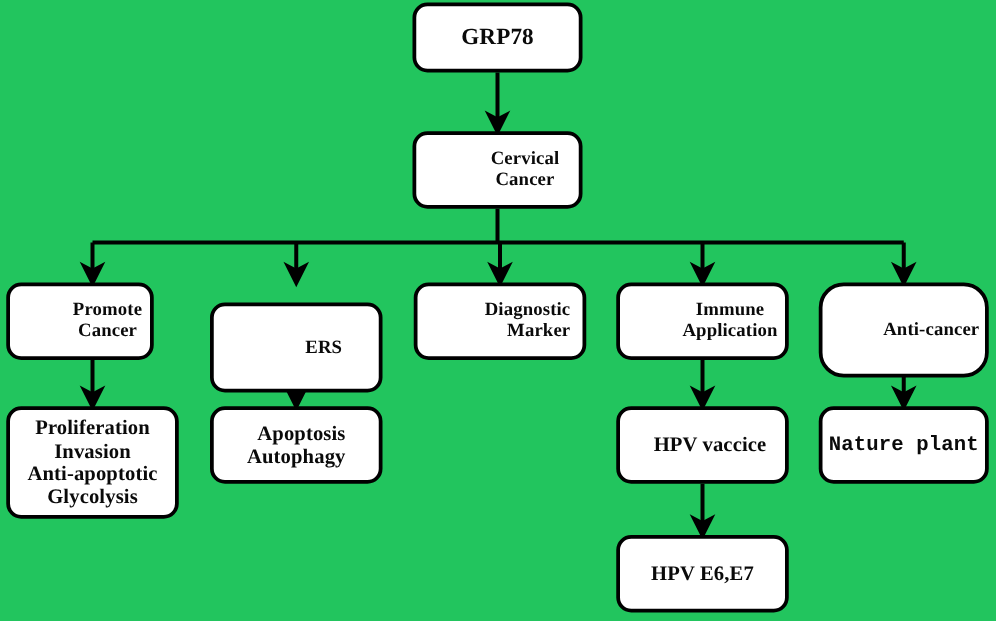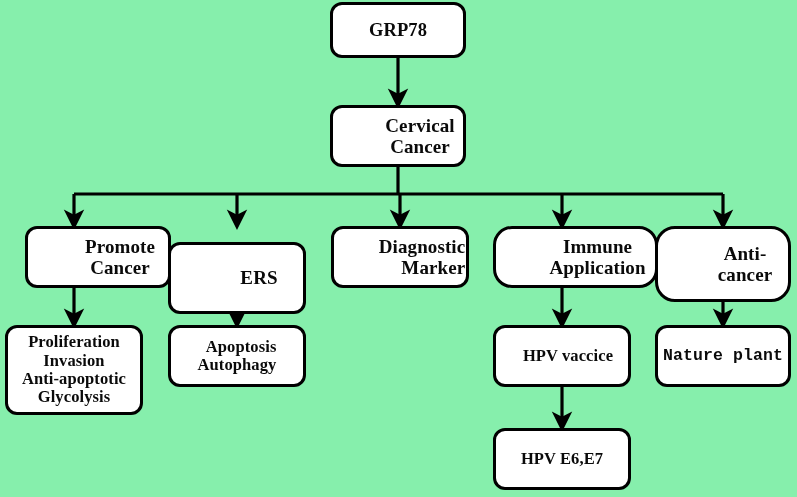--- a/index.html
+++ b/index.html
@@ -5,21 +5,21 @@
 <style>
   html, body {
     margin: 0;
     padding: 0;
     background: #ffffff;
   }
   #diagram-root {
     position: relative;
     width: 797px;
     height: 497px;
-    background: #86efac;
+    background: #22c55e;
     font-family: "Liberation Serif", "DejaVu Serif", serif;
     overflow: hidden;
   }
   #flow-svg {
     position: absolute;
     left: 0;
     top: 0;
     width: 797px;
     height: 497px;
     display: block;
@@ -35,21 +35,21 @@
     justify-content: center;
     text-align: center;
     font-weight: bold;
     color: #0a0a0a;
     line-height: 1.12;
     letter-spacing: 0.1px;
     white-space: pre-line;
     padding: 2px 4px;
   }
   .fs-18 { font-size: 18.5px; }
-  .fs-17 { font-size: 19px; padding-left: 48px; }
+  .fs-17 { font-size: 15px; padding-left: 48px; }
   .fs-16 { font-size: 16.5px; }
 </style>
 </head>
 <body>
 
 <div id="diagram-root">
 
   <svg id="flow-svg" viewBox="0 0 797 497" xmlns="http://www.w3.org/2000/svg" aria-hidden="true">
     <defs>
       <marker id="arrowhead" markerWidth="7" markerHeight="7" refX="3.2" refY="3.5" orient="auto" markerUnits="strokeWidth">
@@ -70,26 +70,26 @@
         <line x1="562" y1="288" x2="562" y2="318" marker-end="url(#arrowhead)"></line>
         <line x1="723" y1="288" x2="723" y2="318" marker-end="url(#arrowhead)"></line>
         <line x1="562" y1="387" x2="562" y2="421" marker-end="url(#arrowhead)"></line>
       </g>
   </svg>
 
   <div id="node-layer">
       <div class="node-box fs-18" style="left: 330px; top: 2px; width: 136px; height: 56px;">GRP78</div>
       <div class="node-box fs-17" style="left: 330px; top: 105px; width: 136px; height: 62px;">Cervical
 Cancer</div>
-      <div class="node-box fs-17" style="left: 5px; top: 226px; width: 146px; height: 62px; margin-left: 20px;">Promote
+      <div class="node-box fs-17" style="left: 5px; top: 226px; width: 118px; height: 62px;">Promote
 Cancer</div>
       <div class="node-box fs-17" style="left: 168px; top: 242px; width: 138px; height: 72px;">ERS</div>
       <div class="node-box fs-17" style="left: 331px; top: 226px; width: 138px; height: 62px; text-align: right;">Diagnostic
 Marker</div>
-      <div class="node-box fs-17" style="left: 493px; top: 226px; width: 165px; height: 62px; border-radius: 19px;">Immune
+      <div class="node-box fs-17" style="left: 493px; top: 226px; width: 138px; height: 62px;">Immune
 Application</div>
       <div class="node-box fs-17" style="left: 655px; top: 226px; width: 136px; height: 76px; border-radius: 20px;">Anti-cancer</div>
       <div class="node-box fs-16" style="left: 5px; top: 325px; width: 138px; height: 90px;">Proliferation
 Invasion
 Anti-apoptotic
 Glycolysis</div>
       <div class="node-box fs-16" style="left: 168px; top: 325px; width: 138px; height: 62px; text-align: right;">Apoptosis
 Autophagy</div>
       <div class="node-box fs-16" style="left: 493px; top: 325px; width: 138px; height: 62px; padding-left: 16px;">HPV vaccice</div>
       <div class="node-box fs-16" style="left: 655px; top: 325px; width: 136px; height: 62px; font-family: Liberation Mono, monospace;">Nature plant</div>

